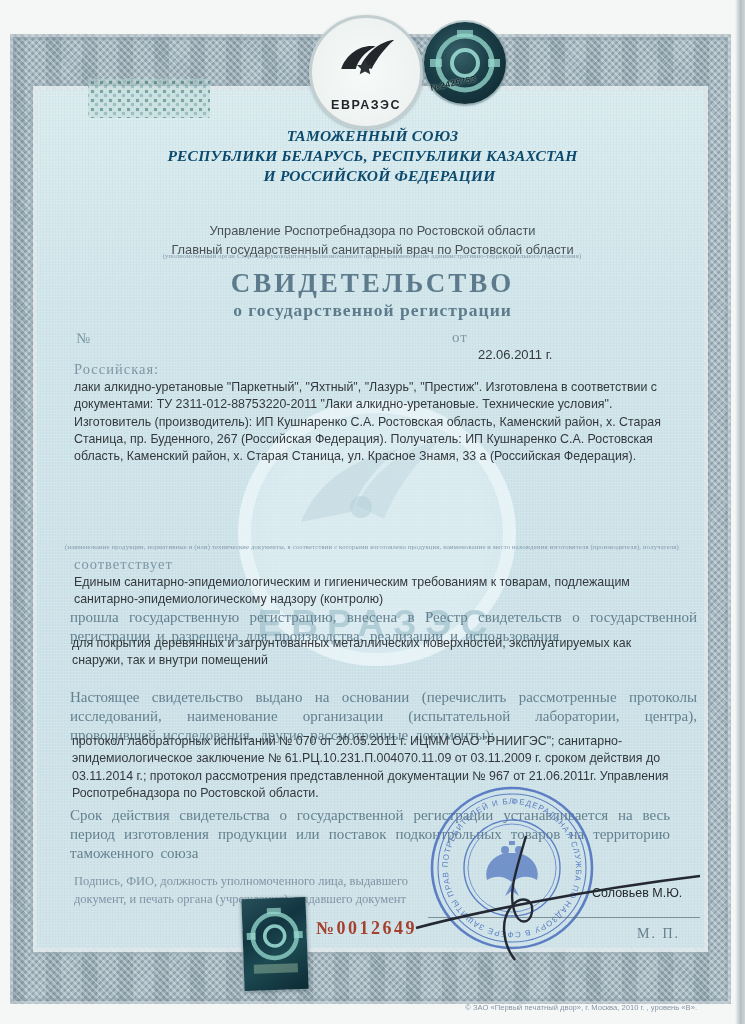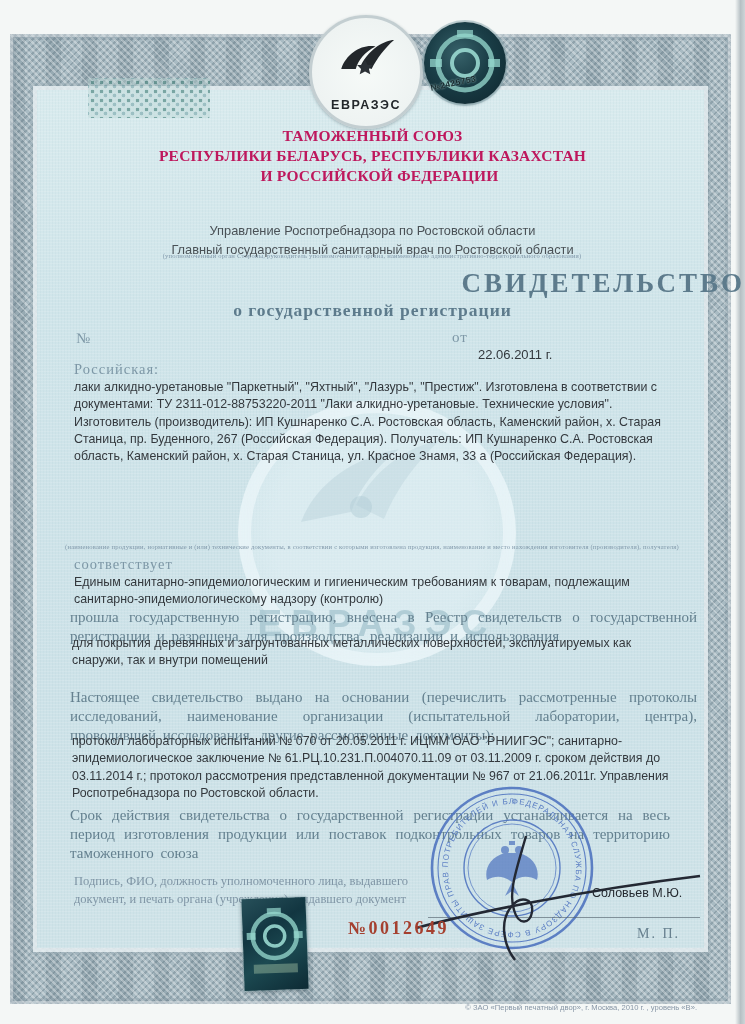--- a/index.html
+++ b/index.html
@@ -52,25 +52,25 @@
     background-color:rgba(190,215,213,.5);
     background-image:radial-gradient(circle,rgba(36,104,98,.55) 1.6px,rgba(150,195,195,.3) 1.7px,transparent 2.6px),
                      radial-gradient(circle,rgba(70,130,140,.4) 1.4px,transparent 2.2px);
     background-size:9px 9px,9px 9px;background-position:0 0,4px 4px;}
   .holo-square{left:243px;top:898px;width:64px;height:92px;z-index:6;transform:rotate(-2deg);
     background:linear-gradient(150deg,#27505a 0%,#123641 35%,#1c4a52 60%,#0d2a34 100%);
     box-shadow:0 0 0 1px rgba(150,180,185,.4), 0 1px 4px rgba(30,50,60,.5);}
 
   
   .teal-head{width:745px;text-align:center;font-weight:bold;font-size:15.5px;line-height:1.32;
-    color:#be185d;letter-spacing:.2px;}
+    color:#0c4a6e;letter-spacing:.2px;font-style:italic;}
   .authority{width:745px;text-align:center;font-family:"Liberation Sans",sans-serif;
     font-size:12.8px;line-height:1.5;color:#4a5156;margin-top:32px;}
   .caption{width:620px;left:62px;text-align:center;font-size:6.6px;color:#8299ab;letter-spacing:.2px;}
-  .cert-title{width:745px;text-align:right;font-weight:bold;font-size:27px;letter-spacing:3px;color:#5d7b8c;}
+  .cert-title{width:745px;text-align:center;font-weight:bold;font-size:27px;letter-spacing:3px;color:#5d7b8c;}
   .cert-sub{width:745px;text-align:center;font-weight:bold;font-size:17.5px;letter-spacing:1px;color:#5d7b8c;}
   .form-serif{color:#64808f;font-size:15px;line-height:1.27;text-align:justify;word-spacing:3px;}
   .form-serif-sm{color:#7f95a5;font-size:12.5px;line-height:1.45;}
   .typed{font-family:"Liberation Sans",sans-serif;color:#33383d;font-size:12.4px;line-height:1.4;}
   .faded-label{color:#7d97a6;font-size:14.5px;letter-spacing:1px;}
   .serial{font-size:18px;font-weight:bold;letter-spacing:2.5px;color:#a5402f;z-index:6;}
   .copyright{font-family:"Liberation Sans",sans-serif;font-size:7.6px;color:#8695a5;}
   .sig-line{left:428px;top:917px;width:272px;height:1px;background:#55646f;opacity:.65;z-index:5;}
   .signatory{font-family:"Liberation Sans",sans-serif;font-size:12.5px;color:#24292f;z-index:6;}
   .seal-mark{font-size:14px;color:#67808f;letter-spacing:2px;z-index:6;}
@@ -186,18 +186,18 @@
       <svg viewBox="0 0 64 92" style="width:64px;height:92px;">
         <circle cx="32" cy="38" r="22" fill="none" stroke="rgba(145,210,200,.8)" stroke-width="4.5"></circle>
         <circle cx="32" cy="38" r="10" fill="none" stroke="rgba(160,225,215,.85)" stroke-width="3.5"></circle>
         <rect x="4" y="34" width="9" height="7" fill="rgba(150,215,205,.75)"></rect>
         <rect x="51" y="34" width="9" height="7" fill="rgba(150,215,205,.75)"></rect>
         <rect x="25" y="10" width="14" height="6" fill="rgba(150,215,205,.7)"></rect>
         <rect x="10" y="66" width="44" height="9" fill="rgba(200,230,190,.35)"></rect>
       </svg>
     </div>
 
-    <div class="t serial" style="left:348px;top:918px;">№0012649</div>
+    <div class="t serial" style="left:316px;top:918px;">№0012649</div>
 
     <div class="t copyright" style="right:48px;top:1003px;">© ЗАО «Первый печатный двор»,  г. Москва,  2010 г. , уровень «В».</div>
 
   </div>
 </div>
 
 </body></html>

